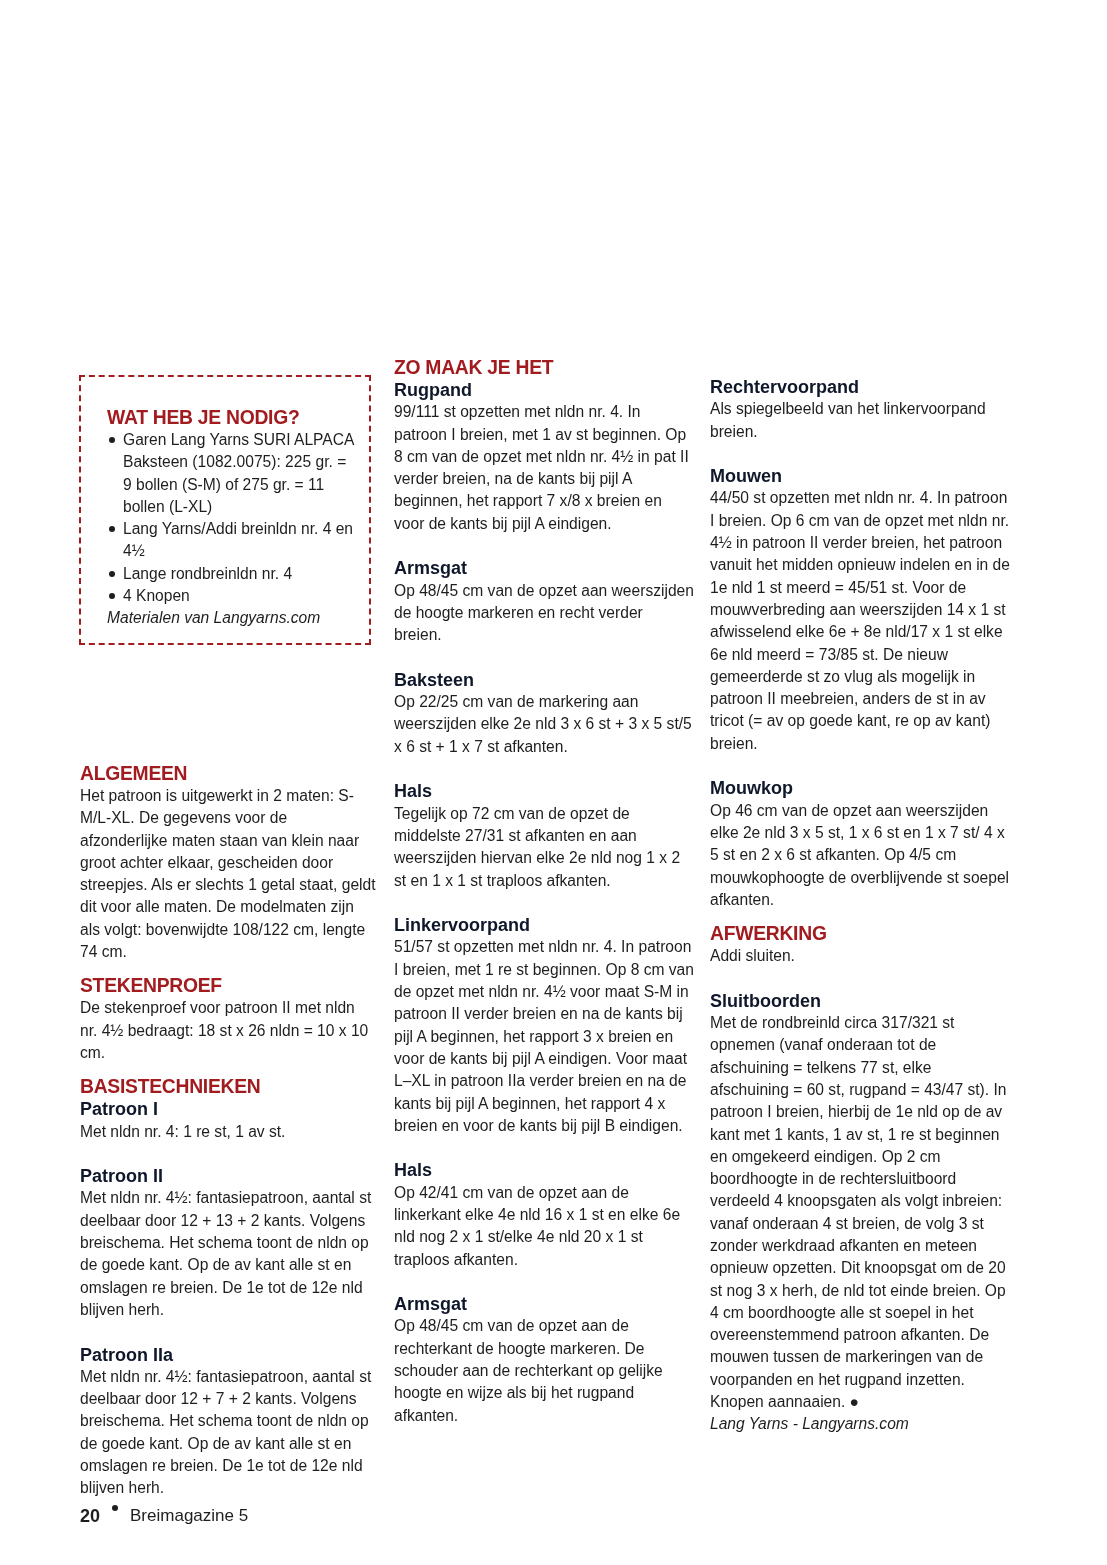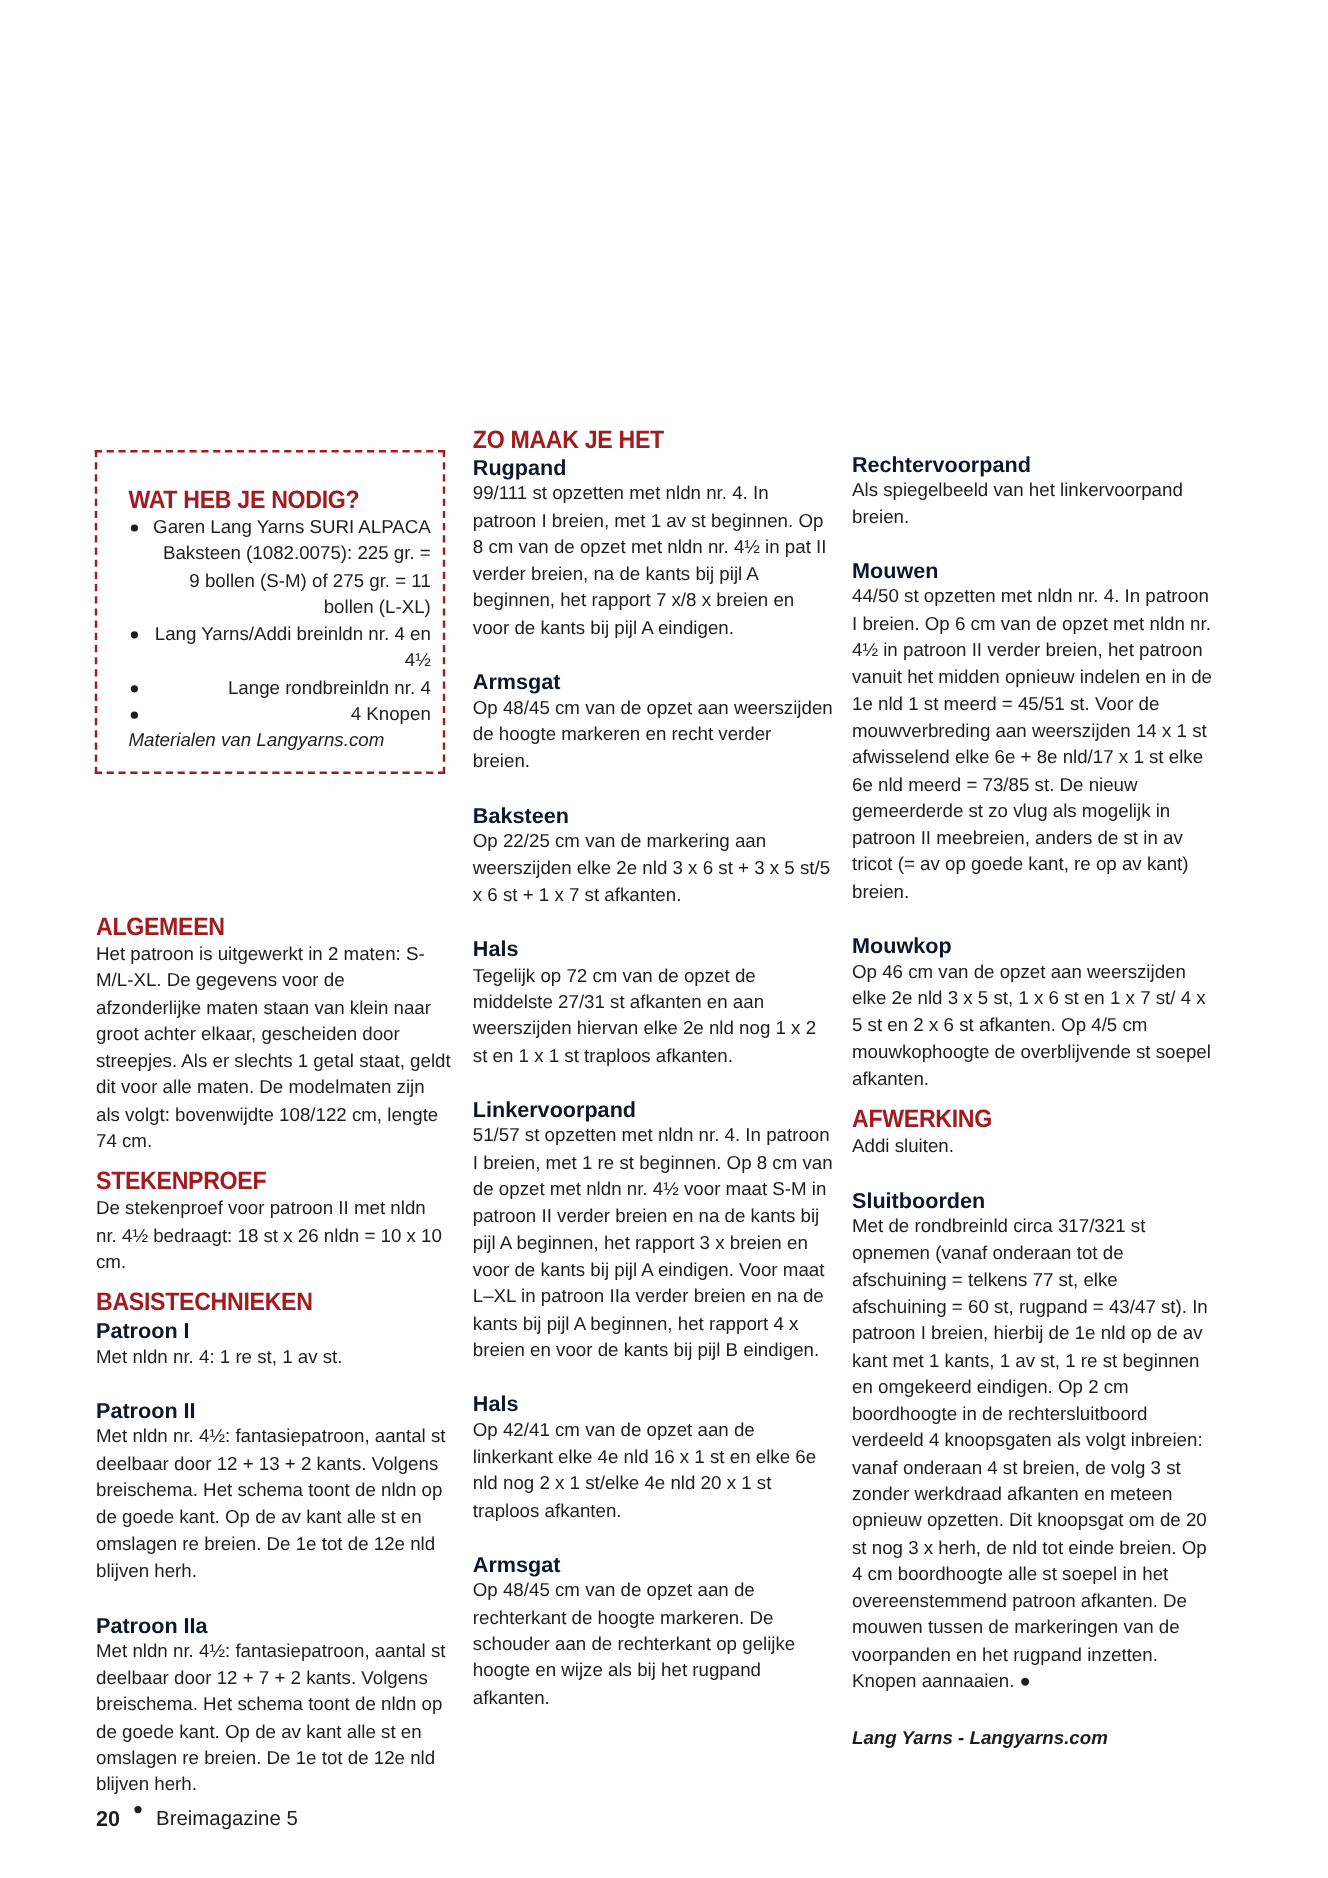--- a/index.html
+++ b/index.html
@@ -30,21 +30,21 @@
       font-family: "Liberation Sans", sans-serif;
       font-weight: bold;
       color: #a11b1f;
       font-size: 21px;
       line-height: 24px;
       letter-spacing: -0.3px;
       transform: scaleX(0.92);
       transform-origin: left;
       white-space: nowrap;
     }
-    .bullet-list { list-style: none; text-align: right; }
+    .bullet-list { list-style: none; }
     .bullet-list li {
       position: relative;
       padding-left: 16px;
       font-size: 15.6px;
       line-height: 22.3px;
     }
     .bullet-list li::before {
       content: "";
       position: absolute;
       left: 2px; top: 8px;
@@ -66,21 +66,21 @@
     }
     .subheading {
       font-weight: bold;
       font-size: 18px;
       line-height: 22.3px;
       color: #0f172a;
     }
     .para { font-size: 15.6px; line-height: 22.3px; }
     .gap { height: 22.3px; }
     .gap-s { height: 10px; }
-    .credit { font-weight: bold; font-style: italic; margin-top: 25px; }
+    .credit { font-weight: normal; font-style: italic; }
 
     .footer {
       position: absolute;
       left: 80px; top: 1505px;
       font-size: 17px;
       line-height: 22px;
       display: flex;
       align-items: flex-start;
       gap: 12px;
     }

